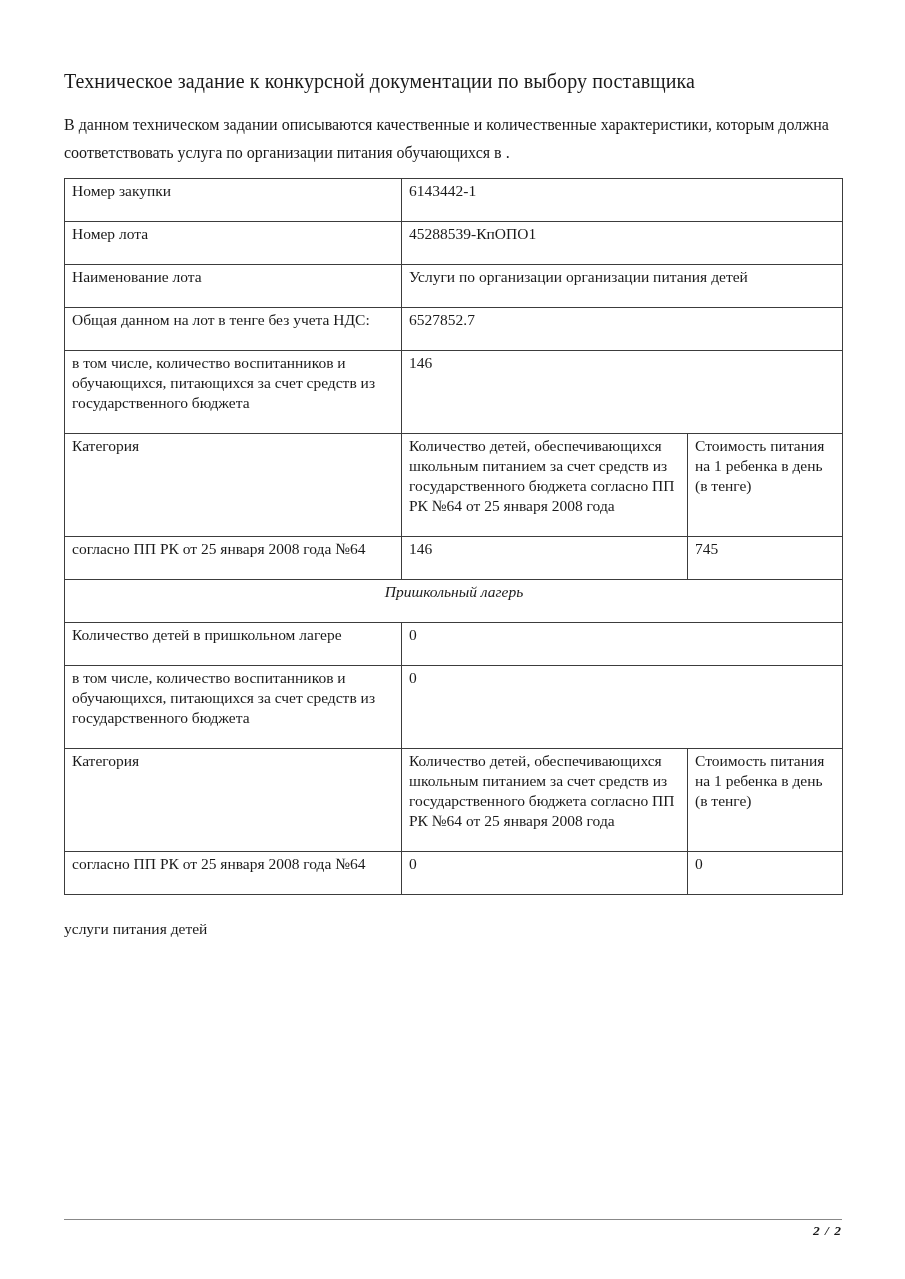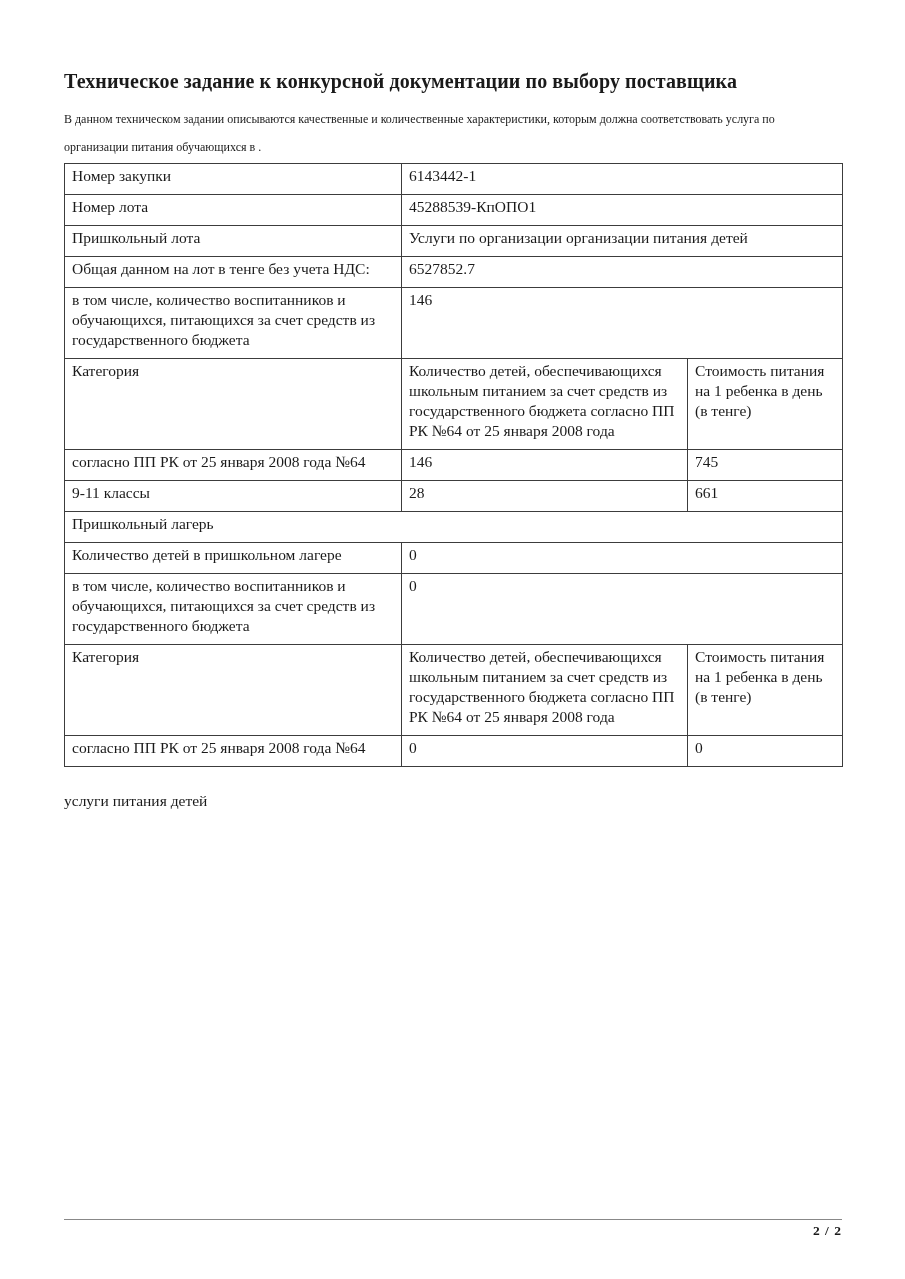--- a/index.html
+++ b/index.html
@@ -13,66 +13,69 @@
     overflow: hidden;
   }
   .doc {
     position: absolute;
     left: 64px;
     top: 68px;
     width: 778px;
   }
   .doc-title {
     font-size: 20px;
-    font-weight: bold;
+    font-weight: normal;
     line-height: 26px;
-    margin-bottom: 11px;
+    margin-bottom: 17px;
     letter-spacing: 0.1px;
   }
   .doc-intro {
-    font-size: 12px;
+    font-size: 16px;
     line-height: 28px;
-    margin-bottom: 2px;
+    margin-bottom: 11px;
   }
   table.spec {
     width: 778px;
     border-collapse: collapse;
     table-layout: fixed;
   }
   table.spec td {
     border: 1px solid #3c3c3c;
     vertical-align: top;
     font-size: 15.5px;
     line-height: 20px;
-    padding: 2px 6px 8px 7px;
+    padding: 2px 6px 20px 7px;
   }
   col.c1 { width: 337px; }
   col.c2 { width: 286px; }
   col.c3 { width: 155px; }
   td.section-title-cell {
+    text-align: center;
     padding-top: 1px;
     padding-bottom: 2px;
+    font-style: italic;
   }
   .doc-note {
     font-size: 15.5px;
     margin-top: 25px;
   }
   .page-footer {
     position: absolute;
     left: 64px;
     top: 1219px;
     width: 778px;
     border-top: 1px solid #888888;
     text-align: right;
   }
   .page-number {
     display: inline-block;
     padding-top: 3px;
     font-size: 13.5px;
     font-weight: bold;
+    font-style: italic;
     letter-spacing: 1px;
   }
 </style>
 </head>
 <body>
 
 <div class="doc">
 
   <h1 class="doc-title">Техническое задание к конкурсной документации по выбору поставщика</h1>
 
@@ -88,21 +91,21 @@
 
       <tr>
         <td>Номер закупки</td>
         <td colspan="2">6143442-1</td>
       </tr>
       <tr>
         <td>Номер лота</td>
         <td colspan="2">45288539-КпОПО1</td>
       </tr>
       <tr>
-        <td>Пришкольный лота</td>
+        <td>Наименование лота</td>
         <td colspan="2">Услуги по организации организации питания детей</td>
       </tr>
       <tr>
         <td>Общая данном на лот в тенге без учета НДС:</td>
         <td colspan="2">6527852.7</td>
       </tr>
       <tr>
         <td>в том числе, количество воспитанников и обучающихся, питающихся за счет средств из государственного бюджета</td>
         <td colspan="2">146</td>
       </tr>
@@ -110,25 +113,20 @@
       <tr>
         <td>Категория</td>
         <td>Количество детей, обеспечивающихся школьным питанием за счет средств из государственного бюджета согласно ПП РК №64 от 25 января 2008 года</td>
         <td>Стоимость питания на 1 ребенка в день (в тенге)</td>
       </tr>
 
       <tr>
         <td>согласно ПП РК от 25 января 2008 года №64</td>
         <td>146</td>
         <td>745</td>
-      </tr>
-      <tr>
-        <td>9-11 классы</td>
-        <td>28</td>
-        <td>661</td>
       </tr>
 
       <tr>
         <td colspan="3" class="section-title-cell">Пришкольный лагерь</td>
       </tr>
 
       <tr>
         <td>Количество детей в пришкольном лагере</td>
         <td colspan="2">0</td>
       </tr>

